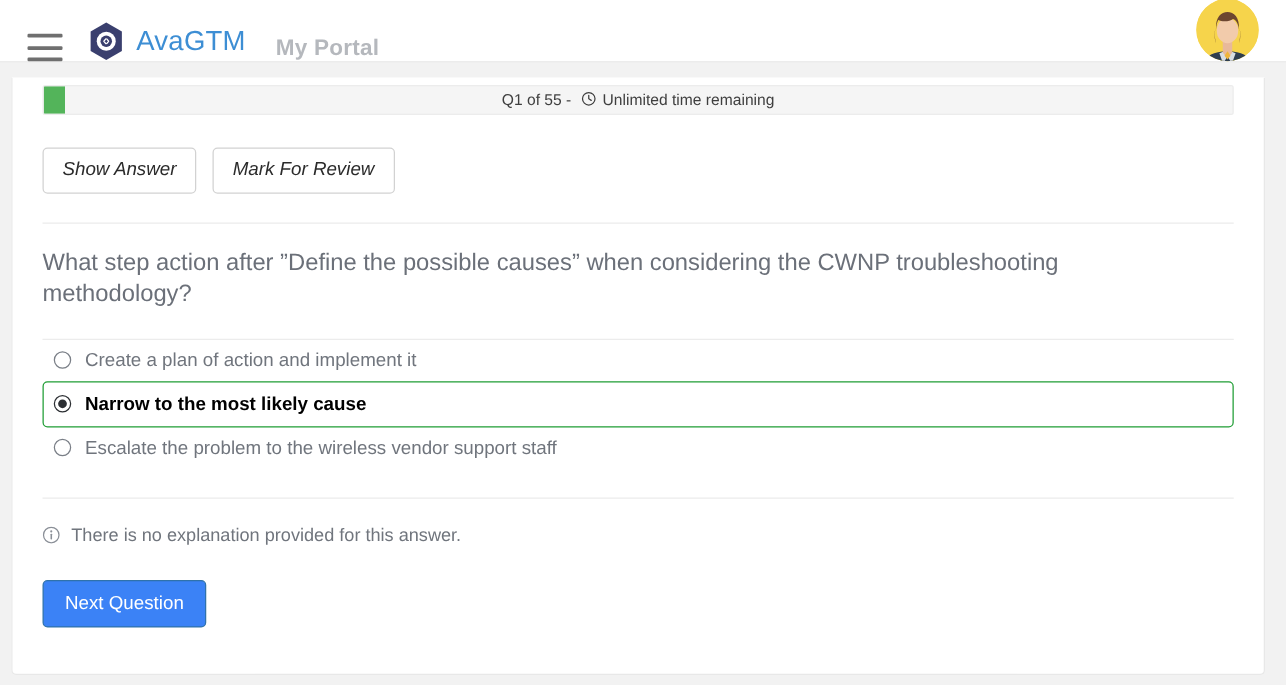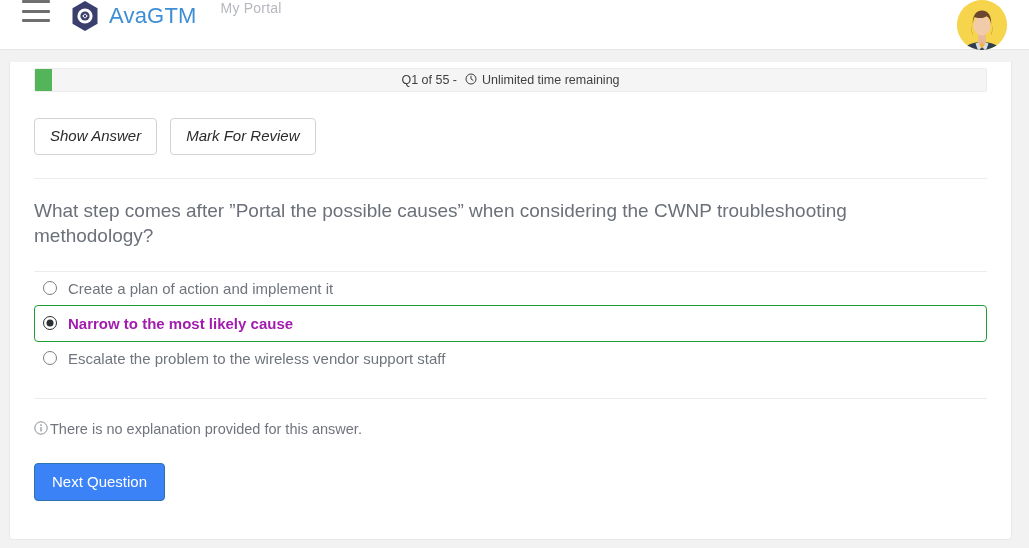--- a/index.html
+++ b/index.html
@@ -22,21 +22,21 @@
 
   
   .navbar {
     position: absolute;
     top: 0; left: 0;
     width: 1029px;
     height: 50px;
     background: #ffffff;
     border-bottom: 1px solid #e6e6e6;
     display: flex;
-    align-items: flex-start;
+    align-items: flex-end;
     padding: 0 22px;
     z-index: 5;
   }
   .hamburger {
     width: 28px;
     height: 22px;
     display: flex;
     flex-direction: column;
     justify-content: space-between;
     margin-right: 20px;
@@ -63,23 +63,23 @@
   }
   .logo-mark svg { display: block; }
   .brand-name {
     font-size: 22px;
     color: #3d8ed4;
     font-weight: 400;
     letter-spacing: .2px;
   }
   .portal-name {
     margin-left: 24px;
-    font-size: 14px;
+    font-size: 18px;
     color: #b5b8bd;
-    font-weight: 400;
+    font-weight: 700;
     letter-spacing: .2px;
   }
   .navbar-spacer { flex: 1; }
   .avatar {
     width: 50px;
     height: 50px;
     border-radius: 50%;
     background: #f6d44b;
     overflow: hidden;
     position: relative;
@@ -184,21 +184,21 @@
     padding: 7px 8px;
     font-size: 15px;
     color: #70757d;
     border: 1px solid transparent;
     border-radius: 4px;
     cursor: pointer;
     min-height: 30px;
   }
   .option-row.selected {
     border: 1px solid #1f9d34;
-    color: #a21caf;
+    color: #000000;
     font-weight: 600;
     padding: 9px 8px;
   }
   .radio {
     width: 14px;
     height: 14px;
     border-radius: 50%;
     border: 1px solid #7a7f87;
     background: #fff;
     flex: 0 0 auto;
@@ -213,21 +213,21 @@
     left: 50%; top: 50%;
     transform: translate(-50%, -50%);
     width: 7px; height: 7px;
     border-radius: 50%;
     background: #2c2f33;
   }
 
   .explanation {
     margin-top: 22px;
     display: flex;
-    gap: 2px;
+    gap: 9px;
     font-size: 14.5px;
     color: #70757d;
   }
   .info-ico { flex: 0 0 auto; display: block; }
 
   .btn-primary {
     margin-top: 25px;
     background: #3b82f6;
     border: 1px solid #2f72ab;
     border-radius: 4px;
@@ -306,21 +306,21 @@
 
       
       <div class="action-row">
         <button class="btn-outline">Show Answer</button>
         <button class="btn-outline">Mark For Review</button>
       </div>
 
       <hr class="sep">
 
       
-      <div class="question">What step comes after ”Portal the possible causes” when considering the CWNP troubleshooting methodology?</div>
+      <div class="question">What step action after ”Define the possible causes” when considering the CWNP troubleshooting methodology?</div>
 
       <hr class="sep">
 
       
       <div class="options">
 
         <div class="option-row">
           <span class="radio"></span>
           <span>Create a plan of action and implement it</span>
         </div>

